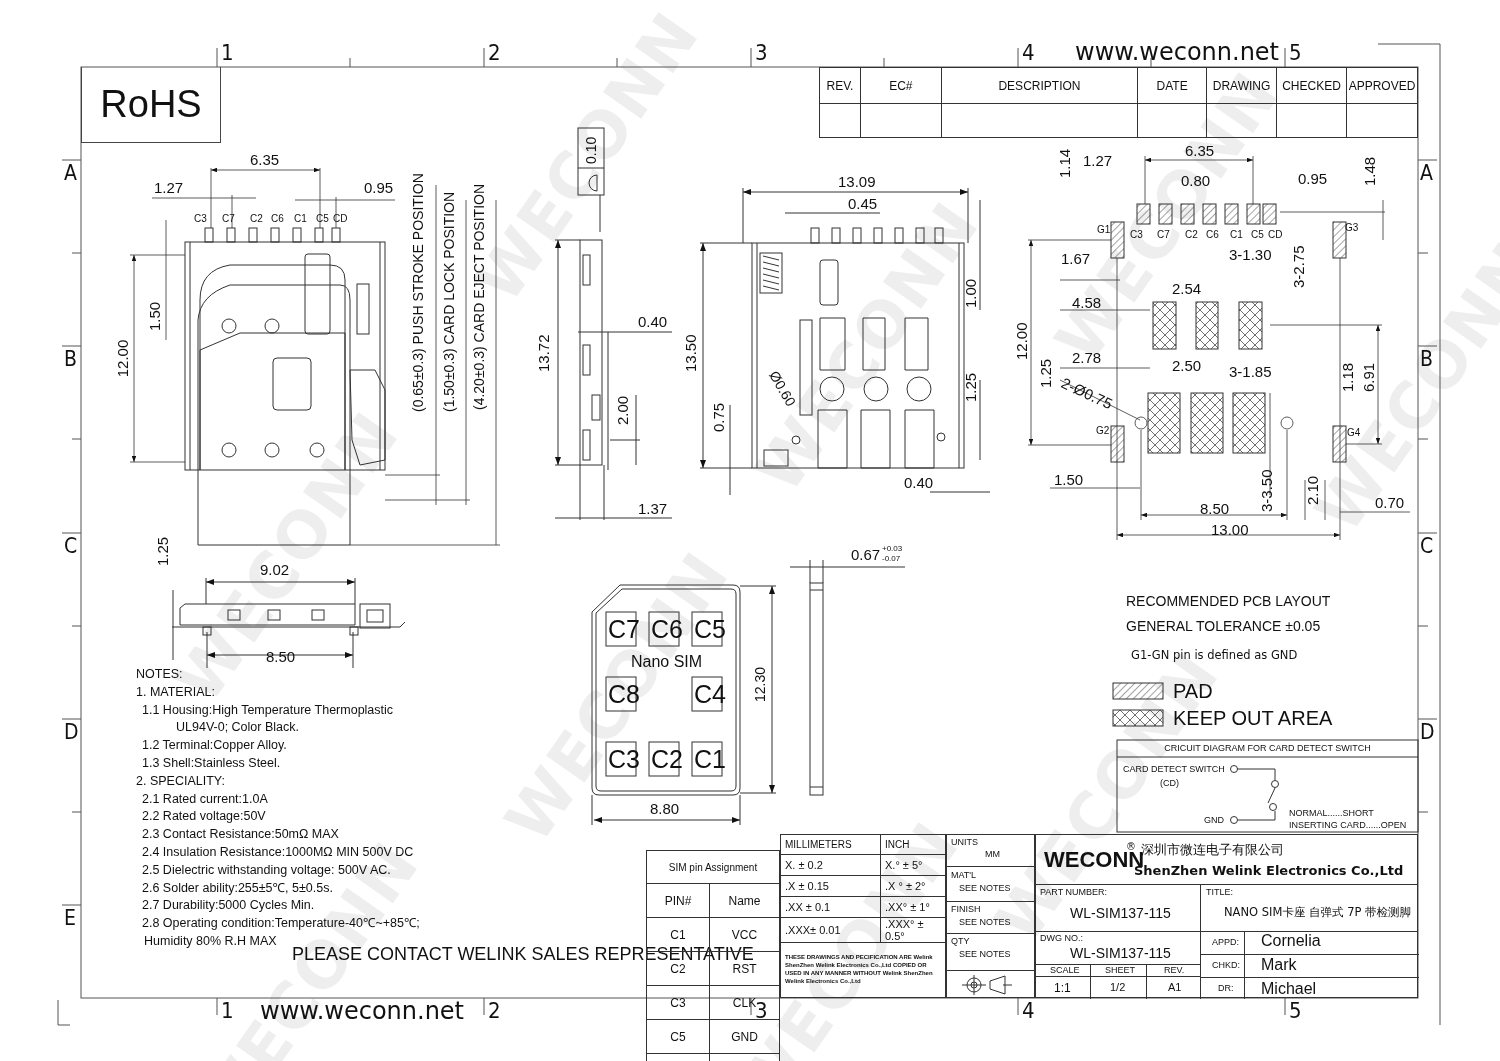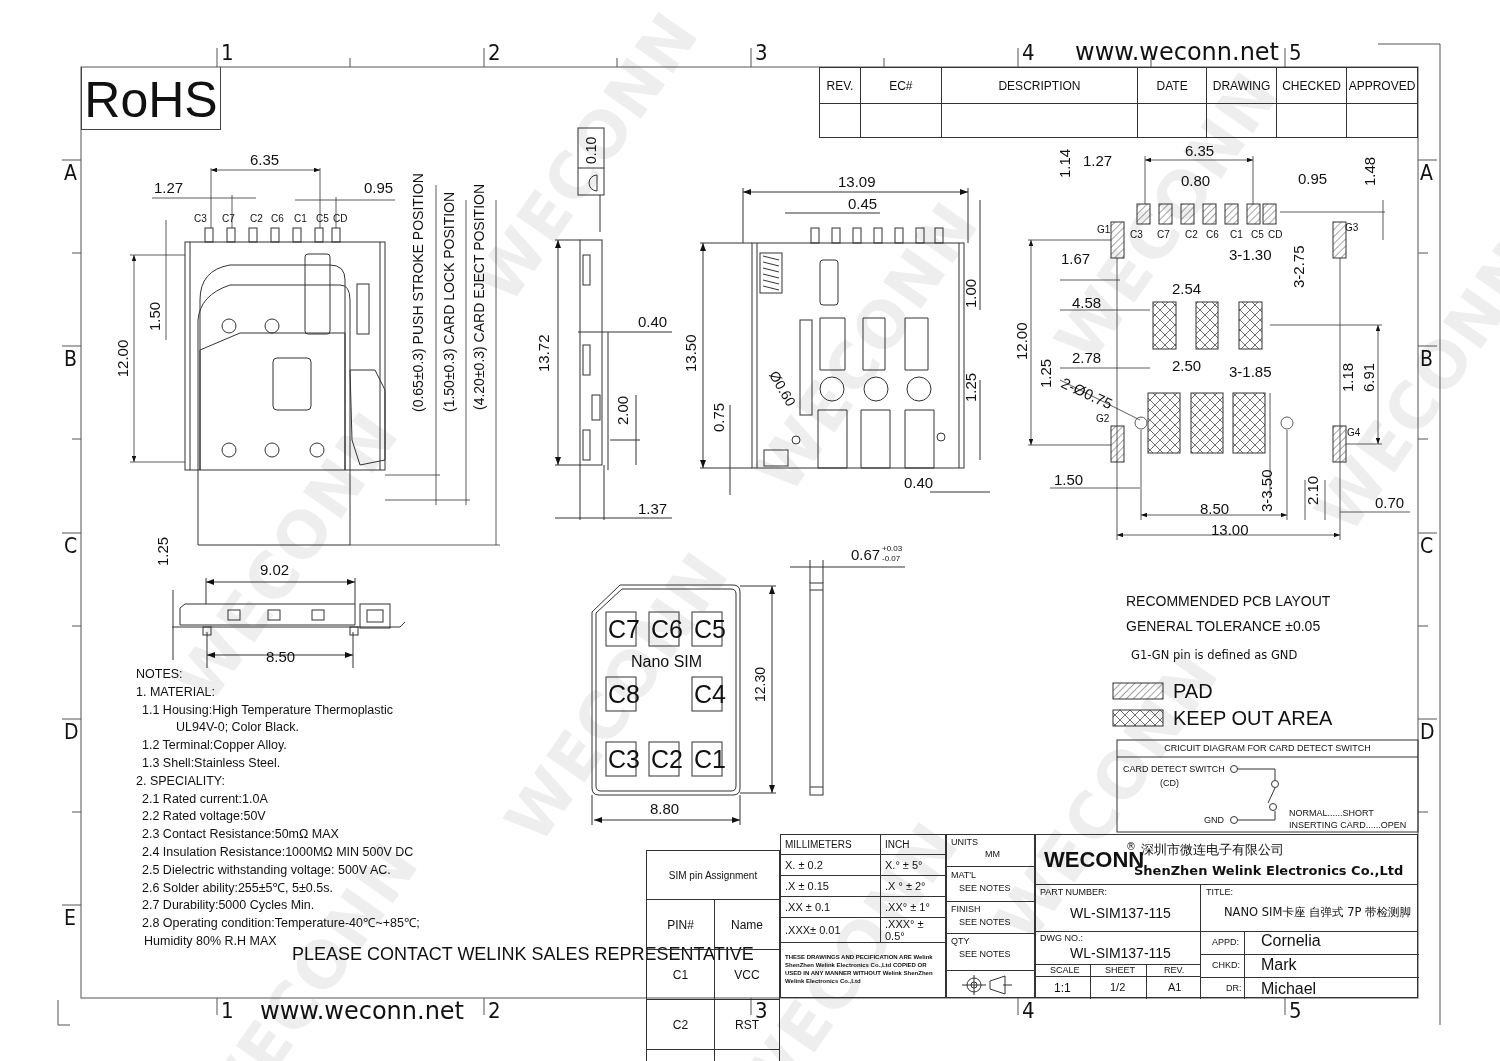--- a/index.html
+++ b/index.html
@@ -10,21 +10,21 @@
   .cond{font-family:"Liberation Sans Narrow","Liberation Sans",sans-serif;}
   .watermark{position:absolute;color:rgba(160,160,160,0.18);font-size:64px;font-weight:bold;transform:rotate(-55deg);white-space:nowrap;pointer-events:none;font-family:"DejaVu Sans",sans-serif;letter-spacing:2px;}
   table{border-collapse:collapse;}
   .rev-table{position:absolute;left:819px;top:67px;width:599px;height:71px;}
   .rev-table td{border:1px solid #333;text-align:center;font-size:12px;font-family:"Liberation Sans Narrow","Liberation Sans",sans-serif;padding:0;}
   .rev-table tr.h td{height:24px;}
   .rev-table tr.r td{height:23px;}
   .rev-table tr.e td{height:22px;}
   .rev-table .big{font-size:15px;font-family:"Liberation Sans",sans-serif;}
   .pin-table{position:absolute;left:646px;top:850px;width:134px;}
-  .pin-table td{border:1px solid #333;text-align:center;font-size:12px;height:17px;padding:16px;font-family:"Liberation Sans Narrow","Liberation Sans",sans-serif;margin-top:32px;}
+  .pin-table td{border:1px solid #333;text-align:center;font-size:12px;height:17px;padding:8px;font-family:"Liberation Sans Narrow","Liberation Sans",sans-serif;margin-top:32px;}
   .tol-table{position:absolute;left:780px;top:834px;width:166px;height:164px;}
   .tol-table td{border:1px solid #333;font-size:10px;padding:0 4px;font-family:"Liberation Sans Narrow","Liberation Sans",sans-serif;}
   .notes{position:absolute;left:136px;top:666px;font-size:12.5px;line-height:17.8px;font-family:"Liberation Sans Narrow","Liberation Sans",sans-serif;}
   .notes .i1{padding-left:6px;}
   .notes .i2{padding-left:40px;}
   .tb-box{position:absolute;border:1px solid #333;box-sizing:border-box;}
   .lbl-sm{font-size:9px;font-family:"Liberation Sans Narrow","Liberation Sans",sans-serif;position:absolute;}
 </style>
 </head>
 <body>
@@ -357,21 +357,21 @@
 <div class="abs" style="left:64px;top:720px;font-size:21px;">D</div>
 <div class="abs" style="left:64px;top:906px;font-size:21px;">E</div>
 <div class="abs" style="left:1420px;top:161px;font-size:21px;">A</div>
 <div class="abs" style="left:1420px;top:347px;font-size:21px;">B</div>
 <div class="abs" style="left:1420px;top:534px;font-size:21px;">C</div>
 <div class="abs" style="left:1420px;top:720px;font-size:21px;">D</div>
 
 <div class="abs" style="left:1075px;top:38px;font-size:24px;font-family:'DejaVu Sans',sans-serif;">www.weconn.net</div>
 <div class="abs" style="left:260px;top:997px;font-size:24px;font-family:'DejaVu Sans',sans-serif;">www.weconn.net</div>
 
-<div class="abs" style="left:81px;top:67px;width:140px;height:63px;border:1px solid #444;border-top:none;box-sizing:border-box;display:flex;align-items:flex-end;justify-content:center;font-size:50px;font-family:'Liberation Sans Narrow','Liberation Sans',sans-serif;">
+<div class="abs" style="left:81px;top:67px;width:140px;height:76px;border:1px solid #444;border-top:none;box-sizing:border-box;display:flex;align-items:center;justify-content:center;font-size:38px;font-family:'Liberation Sans Narrow','Liberation Sans',sans-serif;">
     <span>RoHS</span>
   </div>
 
 <table class="rev-table">
   <tbody>
       <tr class="h">
     <td style="width:40px">REV.</td>
     <td style="width:80px">EC#</td>
     <td style="width:196px">DESCRIPTION</td>
     <td style="width:68px">DATE</td>
@@ -447,21 +447,21 @@
 <div class="t abs" style="font-size:15px;transform:rotate(-90deg);transform-origin:left top;left:1056px;top:178px;">1.14</div>
 <div class="t abs" style="font-size:15px;transform:rotate(-90deg);transform-origin:left top;left:1361px;top:186px;">1.48</div>
 <div class="t abs" style="left:1130px;top:229px;font-size:10px;">C3</div>
 <div class="t abs" style="left:1157px;top:229px;font-size:10px;">C7</div>
 <div class="t abs" style="left:1185px;top:229px;font-size:10px;">C2</div>
 <div class="t abs" style="left:1206px;top:229px;font-size:10px;">C6</div>
 <div class="t abs" style="left:1230px;top:229px;font-size:10px;">C1</div>
 <div class="t abs" style="left:1251px;top:229px;font-size:10px;">C5</div>
 <div class="t abs" style="left:1268px;top:229px;font-size:10px;">CD</div>
 <div class="t abs" style="left:1097px;top:224px;font-size:10px;">G1</div>
-<div class="t abs" style="left:1096px;top:413px;font-size:10px;">G2</div>
+<div class="t abs" style="left:1096px;top:425px;font-size:10px;">G2</div>
 <div class="t abs" style="left:1345px;top:222px;font-size:10px;">G3</div>
 <div class="t abs" style="left:1347px;top:427px;font-size:10px;">G4</div>
 <div class="t abs" style="left:1061px;top:250px;font-size:15px;">1.67</div>
 <div class="t abs" style="left:1229px;top:246px;font-size:15px;">3-1.30</div>
 <div class="t abs" style="font-size:15px;transform:rotate(-90deg);transform-origin:left top;left:1290px;top:288px;">3-2.75</div>
 <div class="t abs" style="left:1172px;top:280px;font-size:15px;">2.54</div>
 <div class="t abs" style="left:1072px;top:294px;font-size:15px;">4.58</div>
 <div class="t abs" style="left:1072px;top:349px;font-size:15px;text-align:center;">2.78</div>
 <div class="t abs" style="left:1172px;top:357px;font-size:15px;">2.50</div>
 <div class="t abs" style="left:1229px;top:363px;font-size:15px;">3-1.85</div>
@@ -617,15 +617,15 @@
   <div class="t" style="position:absolute;left:74px;top:146px;font-size:11px;">1/2</div>
   <div class="t" style="position:absolute;left:132px;top:146px;font-size:11px;">A1</div>
 
   <div style="position:absolute;left:208px;top:96px;height:68px;border-left:1px solid #333;"></div>
   <div style="position:absolute;left:164px;top:119px;width:219px;border-top:1px solid #333;"></div>
   <div style="position:absolute;left:164px;top:142px;width:219px;border-top:1px solid #333;"></div>
   <div class="lbl-sm" style="left:176px;top:102px;">APPD:</div>
   <div style="position:absolute;left:225px;top:97px;font-size:16px;font-family:'Liberation Sans',sans-serif;">Cornelia</div>
   <div class="lbl-sm" style="left:176px;top:125px;">CHKD:</div>
   <div style="position:absolute;left:225px;top:121px;font-size:16px;font-family:'Liberation Sans',sans-serif;">Mark</div>
-  <div class="lbl-sm" style="left:182px;top:148px;margin-left:8px;">DR:</div>
+  <div class="lbl-sm" style="left:182px;top:148px;">DR:</div>
   <div style="position:absolute;left:225px;top:145px;font-size:16px;font-family:'Liberation Sans',sans-serif;">Michael</div>
 </div>
 
 </body></html>

